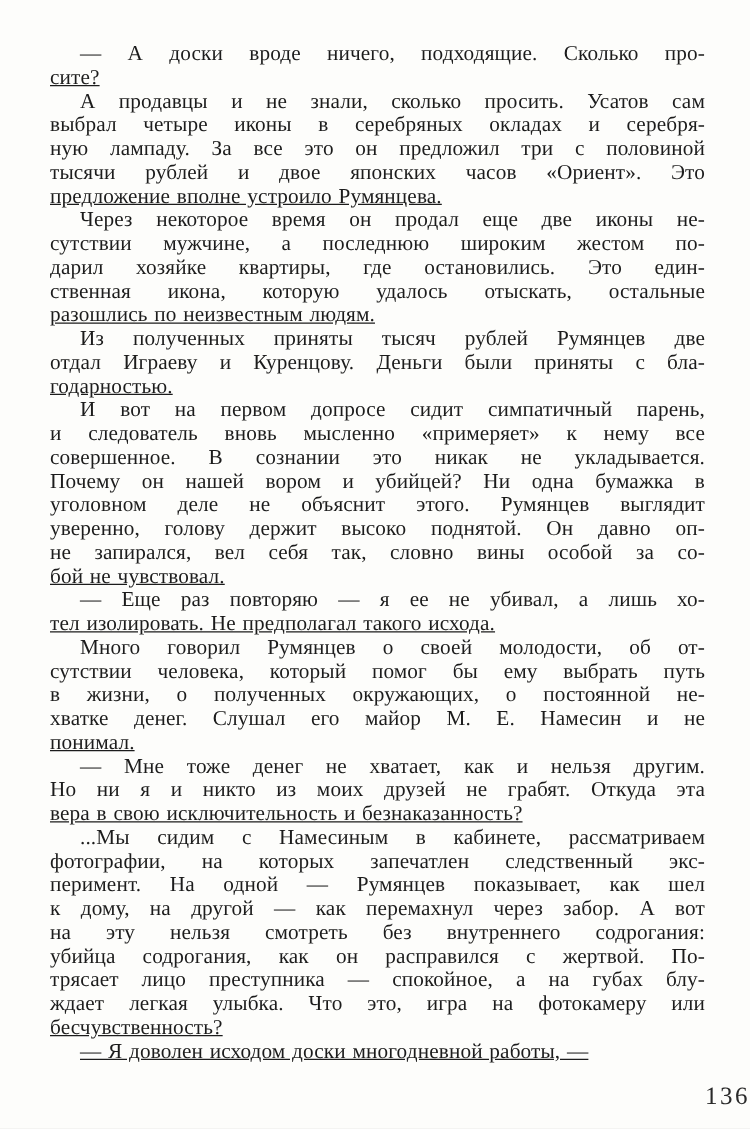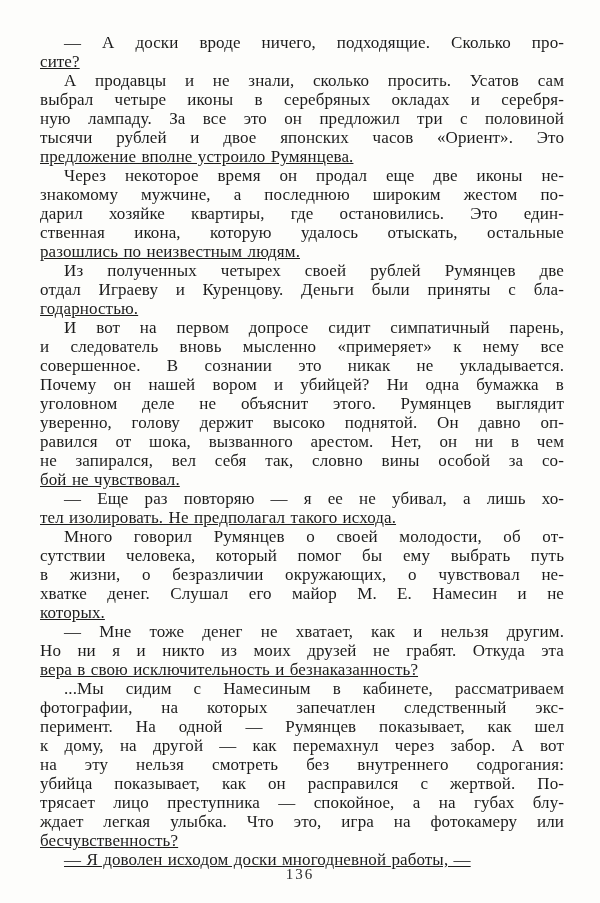--- a/index.html
+++ b/index.html
@@ -37,70 +37,69 @@
   }
   .line.para-end {
     text-align-last: left;
     text-decoration: underline;
   }
   .page-number {
     position: absolute;
     top: 866px;
     left: 0;
     width: 600px;
-    text-align: center;
-    font-size: 15px;
+    text-align: right;
+    font-size: 20px;
     letter-spacing: 2px;
     color: #2a2a2a;
   }
 </style>
 </head>
 <body>
 
 <div class="page">
   <div class="text-block" id="text-block">
       <div class="line indent">— А доски вроде ничего, подходящие. Сколько про-</div>
       <div class="line para-end">сите?</div>
       <div class="line indent">А продавцы и не знали, сколько просить. Усатов сам</div>
       <div class="line">выбрал четыре иконы в серебряных окладах и серебря-</div>
       <div class="line">ную лампаду. За все это он предложил три с половиной</div>
       <div class="line">тысячи рублей и двое японских часов «Ориент». Это</div>
       <div class="line para-end">предложение вполне устроило Румянцева.</div>
       <div class="line indent">Через некоторое время он продал еще две иконы не-</div>
-      <div class="line">знакомому мужчине, а последнюю широким жестом по-</div>
+      <div class="line">сутствии мужчине, а последнюю широким жестом по-</div>
       <div class="line">дарил хозяйке квартиры, где остановились. Это един-</div>
       <div class="line">ственная икона, которую удалось отыскать, остальные</div>
       <div class="line para-end">разошлись по неизвестным людям.</div>
-      <div class="line indent">Из полученных четырех своей рублей Румянцев две</div>
+      <div class="line indent">Из полученных приняты тысяч рублей Румянцев две</div>
       <div class="line">отдал Играеву и Куренцову. Деньги были приняты с бла-</div>
       <div class="line para-end">годарностью.</div>
       <div class="line indent">И вот на первом допросе сидит симпатичный парень,</div>
       <div class="line">и следователь вновь мысленно «примеряет» к нему все</div>
       <div class="line">совершенное. В сознании это никак не укладывается.</div>
       <div class="line">Почему он нашей вором и убийцей? Ни одна бумажка в</div>
       <div class="line">уголовном деле не объяснит этого. Румянцев выглядит</div>
       <div class="line">уверенно, голову держит высоко поднятой. Он давно оп-</div>
-      <div class="line">равился от шока, вызванного арестом. Нет, он ни в чем</div>
       <div class="line">не запирался, вел себя так, словно вины особой за со-</div>
       <div class="line para-end">бой не чувствовал.</div>
       <div class="line indent">— Еще раз повторяю — я ее не убивал, а лишь хо-</div>
       <div class="line para-end">тел изолировать. Не предполагал такого исхода.</div>
       <div class="line indent">Много говорил Румянцев о своей молодости, об от-</div>
       <div class="line">сутствии человека, который помог бы ему выбрать путь</div>
-      <div class="line">в жизни, о безразличии окружающих, о чувствовал не-</div>
+      <div class="line">в жизни, о полученных окружающих, о постоянной не-</div>
       <div class="line">хватке денег. Слушал его майор М. Е. Намесин и не</div>
-      <div class="line para-end">которых.</div>
+      <div class="line para-end">понимал.</div>
       <div class="line indent">— Мне тоже денег не хватает, как и нельзя другим.</div>
       <div class="line">Но ни я и никто из моих друзей не грабят. Откуда эта</div>
       <div class="line para-end">вера в свою исключительность и безнаказанность?</div>
       <div class="line indent">...Мы сидим с Намесиным в кабинете, рассматриваем</div>
       <div class="line">фотографии, на которых запечатлен следственный экс-</div>
       <div class="line">перимент. На одной — Румянцев показывает, как шел</div>
       <div class="line">к дому, на другой — как перемахнул через забор. А вот</div>
       <div class="line">на эту нельзя смотреть без внутреннего содрогания:</div>
-      <div class="line">убийца показывает, как он расправился с жертвой. По-</div>
+      <div class="line">убийца содрогания, как он расправился с жертвой. По-</div>
       <div class="line">трясает лицо преступника — спокойное, а на губах блу-</div>
       <div class="line">ждает легкая улыбка. Что это, игра на фотокамеру или</div>
       <div class="line para-end">бесчувственность?</div>
       <div class="line indent para-end">— Я доволен исходом доски многодневной работы, —</div>
     </div>
   <div class="page-number">136</div>
 </div>
 
 </body></html>

